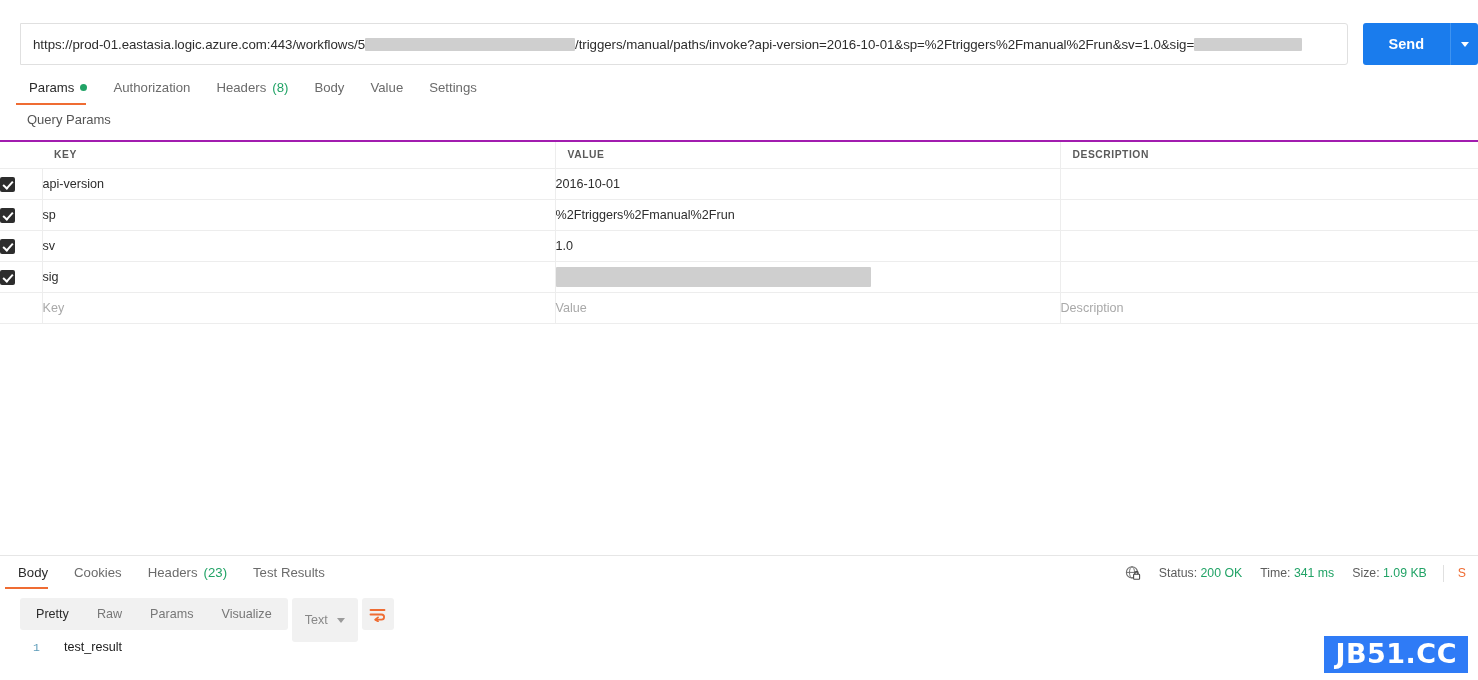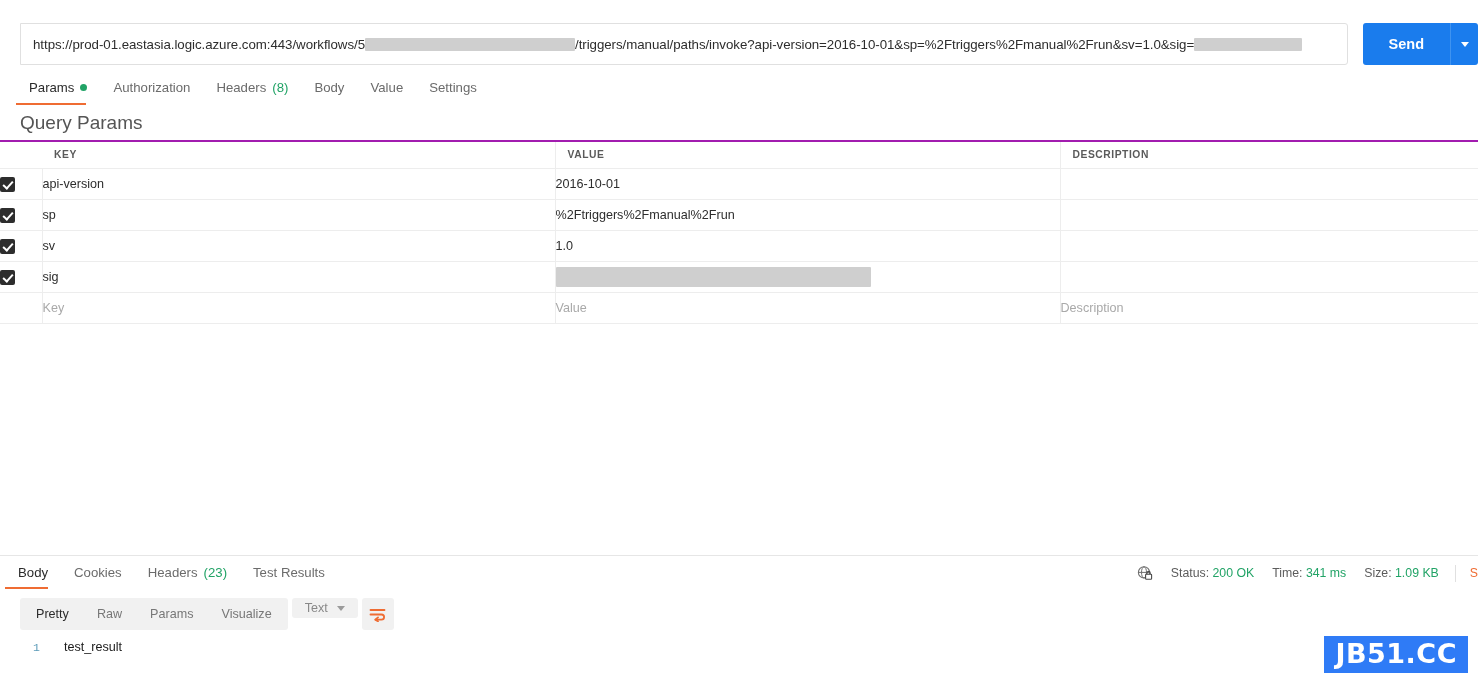--- a/index.html
+++ b/index.html
@@ -129,22 +129,22 @@
   }
   .dot-green {
     width: 7px; height: 7px; border-radius: 50%;
     background: #21a366; display: inline-block;
   }
   .count { color: #21a366; }
 
   
   .qp-title {
     position: absolute;
-    top: 112px; left: 20px;
-    font-size: 19px; color: #555;
+    top: 112px; left: 27px;
+    font-size: 13px; color: #555;
   }
   .params-table {
     position: absolute;
     top: 140px; left: 0; right: 0;
     border-top: 2px solid #a21caf;
   }
   .ptable { width: 100%; border-collapse: collapse; table-layout: fixed; }
   .ptable th, .ptable td {
     border-bottom: 1px solid #ededed;
     border-right: 1px solid #ededed;
@@ -201,21 +201,21 @@
     padding-left: 5px;
   }
   .resp-tabs .tab { padding: 7px 13px 9px 13px; }
   .resp-tabs .tab.active::after { right: 13px; left: 0; }
   .resp-meta {
     position: absolute;
     top: 558px; right: 0; height: 30px;
     display: flex; align-items: center; gap: 0;
     font-size: 12.3px;
     color: #5c5c5c;
-    padding-right: 0;
+    padding-right: 12px;
   }
   .meta-item { margin-left: 18px; white-space: nowrap; }
   .meta-val { color: #21a366; }
   .meta-sep {
     width: 1px; height: 17px; background: #e0e0e0;
     margin-left: 16px;
   }
   .save-resp {
     color: #ef6c33; margin-left: 14px; cursor: pointer; white-space: nowrap;
   }
@@ -240,21 +240,21 @@
     padding: 0 14px;
     height: 28px;
     display: flex; align-items: center;
     cursor: pointer;
     border-radius: 3px;
   }
   .seg.active { color: #2b2b2b; }
   .fmt-group {
     background: #f1f1f1;
     border-radius: 3px;
-    height: 20px;
+    height: 44px;
     display: flex; align-items: center; gap: 9px;
     padding: 0 13px;
     cursor: pointer;
   }
   .fmt-label { font-size: 12.6px; color: #888; }
   .wrap-btn {
     background: #f1f1f1;
     border-radius: 3px;
     height: 32px; width: 32px;
     display: flex; align-items: center; justify-content: center;

